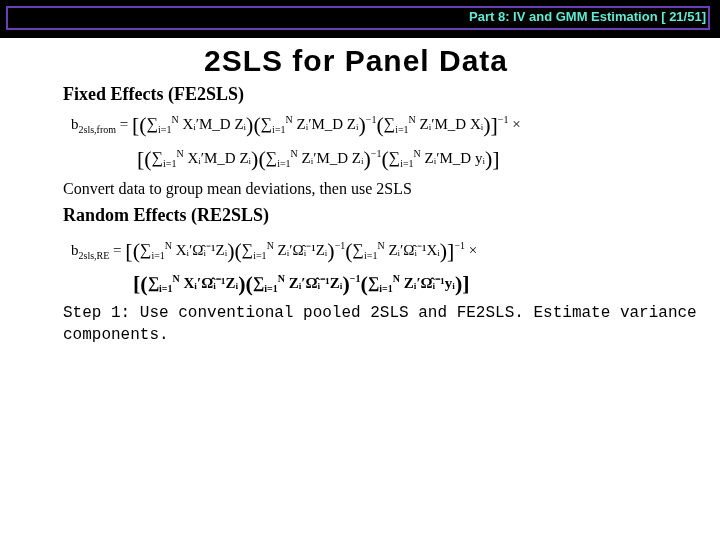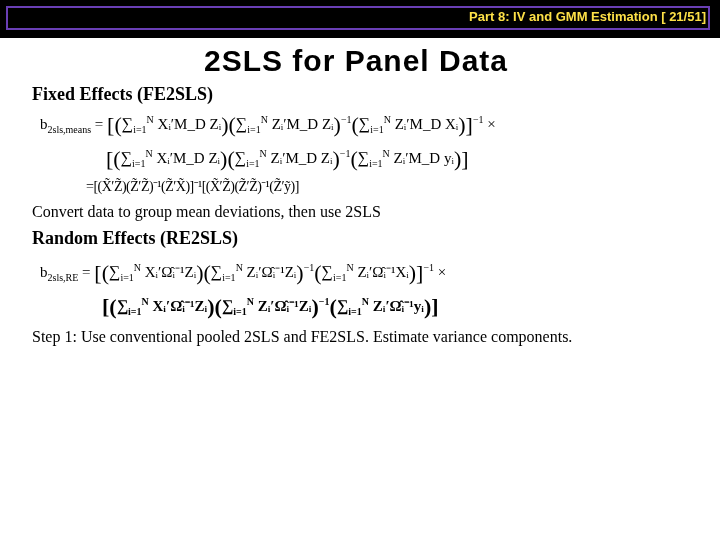--- a/index.html
+++ b/index.html
@@ -23,38 +23,39 @@
     top: 6px;
     width: 700px;
     height: 20px;
     border: 2px solid #6a3fb5;
     background: #000;
   }
   .header-text {
     position: absolute;
     right: 14px;
     top: 9px;
-    color: #fde047;
+    color: #5eead4;
     font-family: Arial, sans-serif;
     font-weight: bold;
     font-size: 13px;
     text-align: center;
   }
   .title {
     font-family: "Arial Black", Arial, sans-serif;
     font-weight: 900;
     font-size: 30px;
     text-align: center;
     margin: 6px 8px 4px 0;
     letter-spacing: 1px;
   }
   .content {
     padding: 0 18px 0 32px;
     font-size: 16px;
     line-height: 1.35;
+    margin-left: 31px;
   }
   .section-heading {
     font-weight: bold;
     font-size: 18px;
     margin: 2px 0 4px 0;
   }
   .eq {
     font-family: "Times New Roman", serif;
     font-size: 15px;
     margin: 4px 0 4px 8px;
@@ -64,20 +65,21 @@
   .eq .sup { font-size: 10px; vertical-align: super; }
   .eq .big { font-size: 22px; vertical-align: -3px; }
   .eq .sum { font-size: 16px; }
   .body-text {
     font-size: 16px;
     margin: 4px 0 4px 0;
   }
   .step-text {
     font-size: 16px;
     margin: 2px 0;
+    font-family: Liberation Mono, monospace;
   }
   .garble {
     font-size: 14px;
     letter-spacing: -0.5px;
   }
 </style>
 </head>
 <body>
 
 <div class="header-bar">
@@ -85,29 +87,28 @@
   <div class="header-text">Part 8: IV and GMM Estimation [ 21/51]</div>
 </div>
 
 <div class="title">2SLS for Panel Data</div>
 
 <div class="content">
 
   <div class="section-heading">Fixed Effects (FE2SLS)</div>
 
   <div class="eq">
-    <span>b</span><span class="sub">2sls,means</span>
+    <span>b</span><span class="sub">2sls,from</span>
     = <span class="big">[</span><span class="big">(</span><span class="sum">∑</span><span class="sub">i=1</span><span class="sup">N</span> <span>Xᵢ′M_D Zᵢ</span><span class="big">)</span><span class="big">(</span><span class="sum">∑</span><span class="sub">i=1</span><span class="sup">N</span> <span>Zᵢ′M_D Zᵢ</span><span class="big">)</span><span class="sup">−1</span><span class="big">(</span><span class="sum">∑</span><span class="sub">i=1</span><span class="sup">N</span> <span>Zᵢ′M_D Xᵢ</span><span class="big">)</span><span class="big">]</span><span class="sup">−1</span> ×
   </div>
 
   <div class="eq" style="margin-left:74px;">
     <span class="big">[</span><span class="big">(</span><span class="sum">∑</span><span class="sub">i=1</span><span class="sup">N</span> <span>Xᵢ′M_D Zᵢ</span><span class="big">)</span><span class="big">(</span><span class="sum">∑</span><span class="sub">i=1</span><span class="sup">N</span> <span>Zᵢ′M_D Zᵢ</span><span class="big">)</span><span class="sup">−1</span><span class="big">(</span><span class="sum">∑</span><span class="sub">i=1</span><span class="sup">N</span> <span>Zᵢ′M_D yᵢ</span><span class="big">)</span><span class="big">]</span>
   </div>
 
-  <div class="eq garble" style="margin-left:54px;">=[(X̃′Z̃)(Z̃′Z̃)⁻¹(Z̃′X̃)]⁻¹[(X̃′Z̃)(Z̃′Z̃)⁻¹(Z̃′ỹ)]</div>
 
   <div class="body-text">Convert data to group mean deviations, then use 2SLS</div>
 
   <div class="section-heading">Random Effects (RE2SLS)</div>
 
   <div class="eq" style="margin-top:8px;">
     <span>b</span><span class="sub">2sls,RE</span>
     = <span class="big">[</span><span class="big">(</span><span class="sum">∑</span><span class="sub">i=1</span><span class="sup">N</span> <span>Xᵢ′Ω̂ᵢ⁻¹Zᵢ</span><span class="big">)</span><span class="big">(</span><span class="sum">∑</span><span class="sub">i=1</span><span class="sup">N</span> <span>Zᵢ′Ω̂ᵢ⁻¹Zᵢ</span><span class="big">)</span><span class="sup">−1</span><span class="big">(</span><span class="sum">∑</span><span class="sub">i=1</span><span class="sup">N</span> <span>Zᵢ′Ω̂ᵢ⁻¹Xᵢ</span><span class="big">)</span><span class="big">]</span><span class="sup">−1</span> ×
   </div>
 

